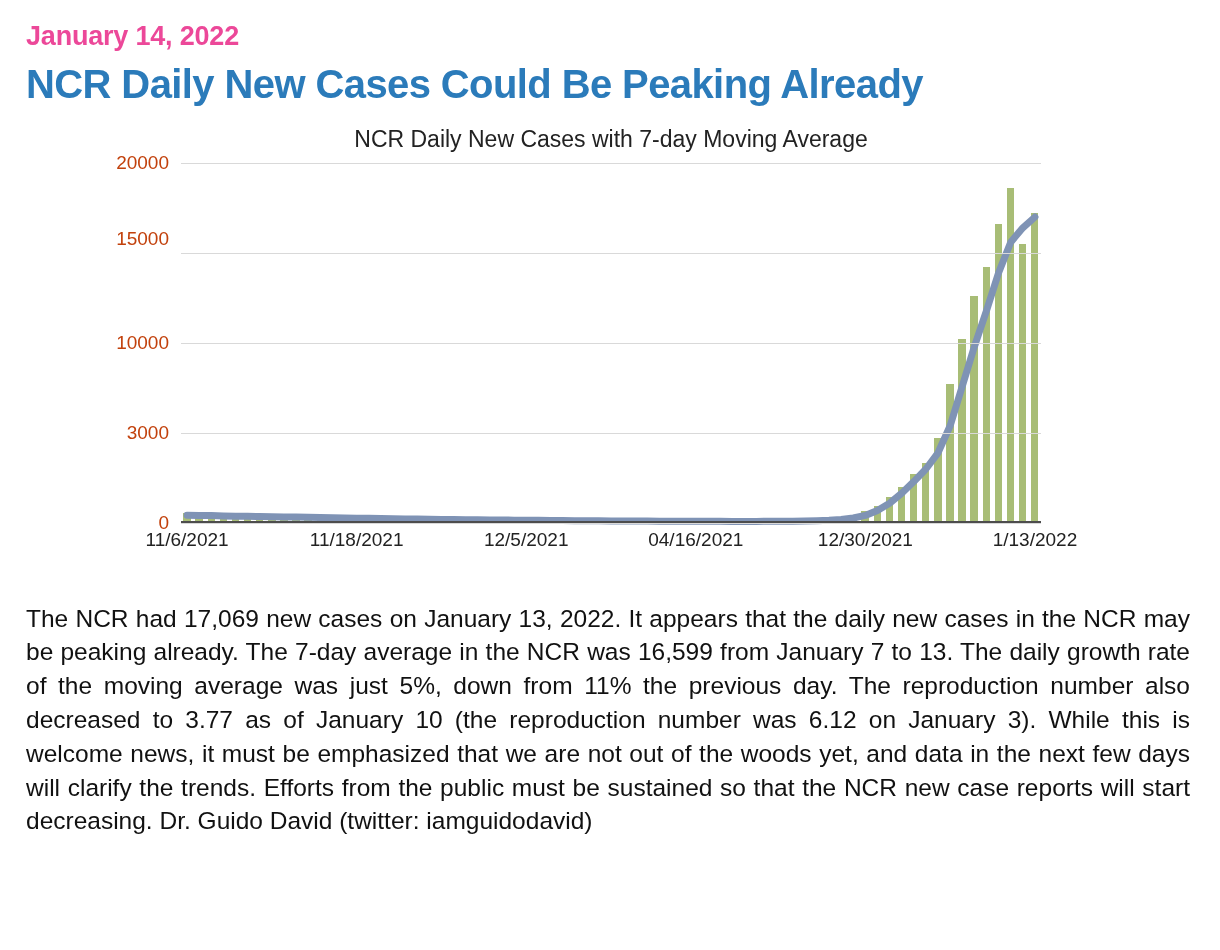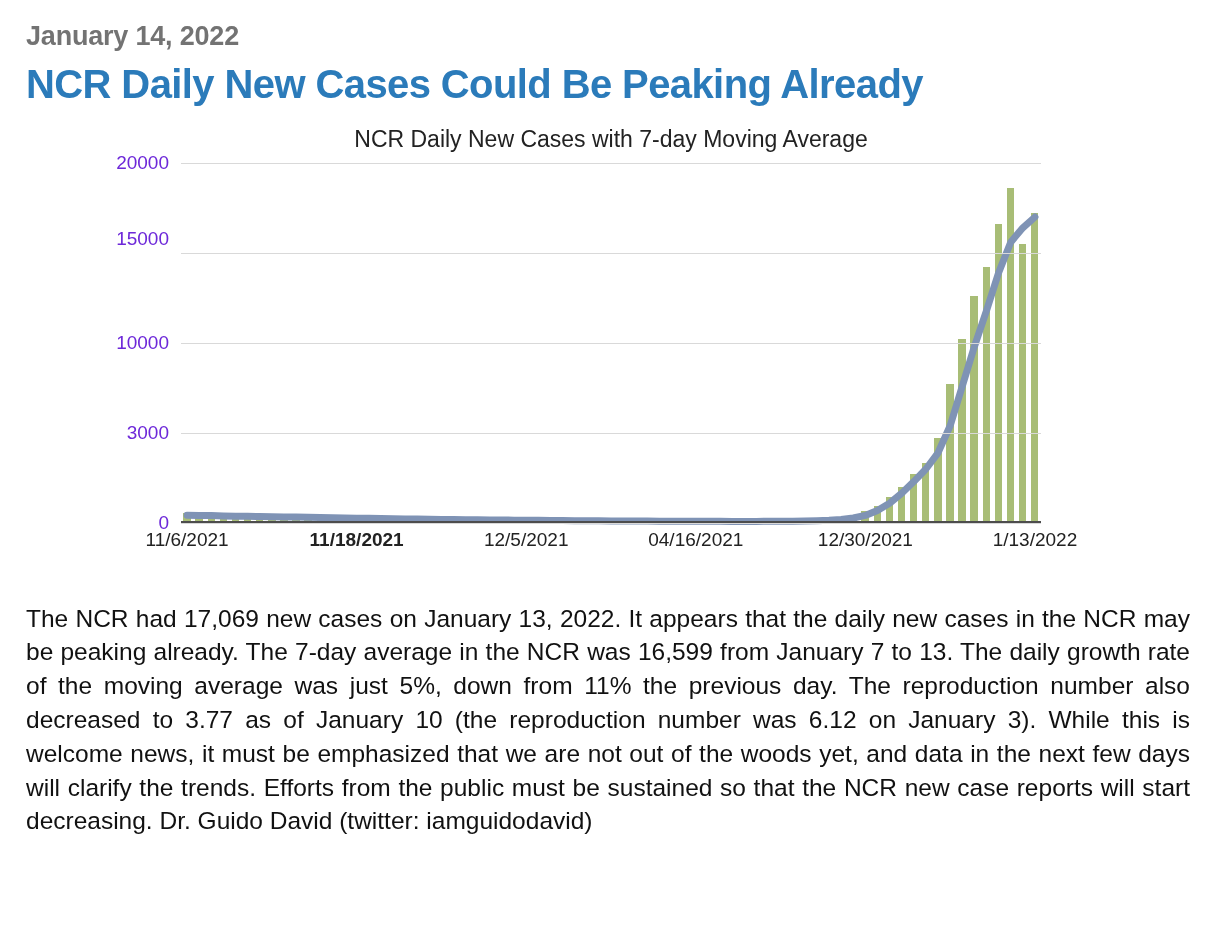--- a/index.html
+++ b/index.html
@@ -17,21 +17,21 @@
   .page {
     position: relative;
     width: 1220px;
     height: 950px;
     box-sizing: border-box;
     padding: 22px 26px 0 26px;
   }
   .date-line {
     font-size: 27px;
     font-weight: bold;
-    color: #737373;
+    color: #ec4899;
     letter-spacing: -0.2px;
     line-height: 1.1;
   }
   .headline {
     font-size: 40px;
     font-weight: bold;
     color: #2b7bba;
     letter-spacing: -0.6px;
     line-height: 1.2;
     margin-top: 8px;
@@ -72,21 +72,21 @@
     bottom: 0;
     height: 2px;
     background: #4d4d4d;
   }
   .ytick {
     position: absolute;
     right: 100%;
     margin-right: 12px;
     transform: translateY(-50%);
     font-size: 19px;
-    color: #6d28d9;
+    color: #c2410c;
     white-space: nowrap;
   }
   .bars {
     position: absolute;
     left: 0;
     right: 0;
     bottom: 2px;
     top: 0;
     display: flex;
     align-items: flex-end;
@@ -374,21 +374,21 @@
         <div class="grid-line" style="top: 180px;"></div>
         <div class="ytick" style="top: 180px;">10000</div>
         <div class="grid-line" style="top: 90px;"></div>
         <div class="ytick" style="top: 76px;">15000</div>
         <div class="grid-line" style="top: 0px;"></div>
         <div class="ytick" style="top: 0px;">20000</div>
       </div>
 
     <div class="xticks" id="xticks">
         <div class="xtick" style="left: 0.704225%;">11/6/2021</div>
-        <div class="xtick" style="left: 20.4225%; font-weight: bold;">11/18/2021</div>
+        <div class="xtick" style="left: 20.4225%;">11/18/2021</div>
         <div class="xtick" style="left: 40.1408%;">12/5/2021</div>
         <div class="xtick" style="left: 59.8592%;">04/16/2021</div>
         <div class="xtick" style="left: 79.5775%; text-align: center;">12/30/2021</div>
         <div class="xtick" style="left: 99.2958%;">1/13/2022</div>
       </div>
   </div>
 
   <div class="body-text">The NCR had 17,069 new cases on January 13, 2022. It appears that the daily new cases in the NCR may be peaking already. The 7-day average in the NCR was 16,599 from January 7 to 13. The daily growth rate of the moving average was just 5%, down from 11% the previous day. The reproduction number also decreased to 3.77 as of January 10 (the reproduction number was 6.12 on January 3). While this is welcome news, it must be emphasized that we are not out of the woods yet, and data in the next few days will clarify the trends. Efforts from the public must be sustained so that the NCR new case reports will start decreasing. Dr. Guido David (twitter: iamguidodavid)</div>
 
 </div>

